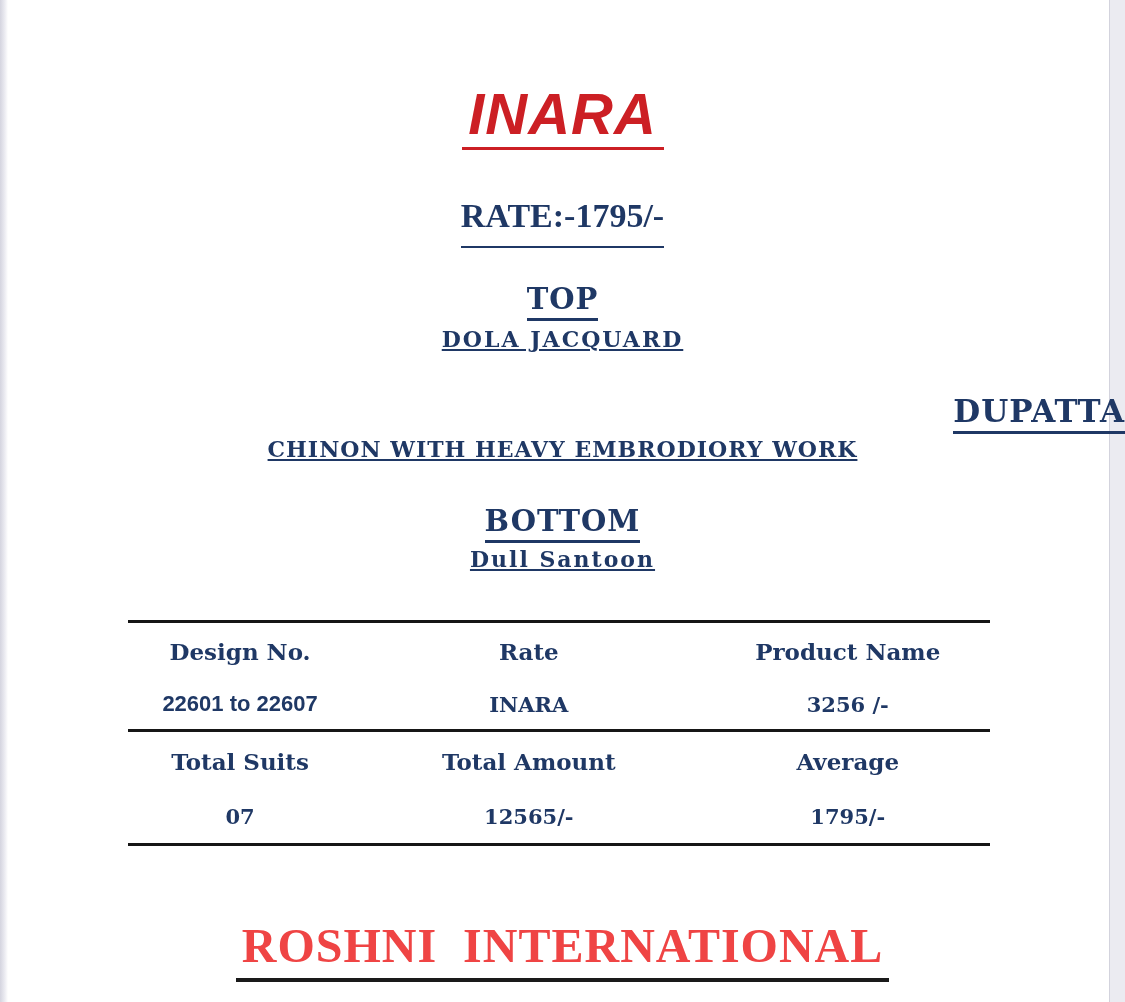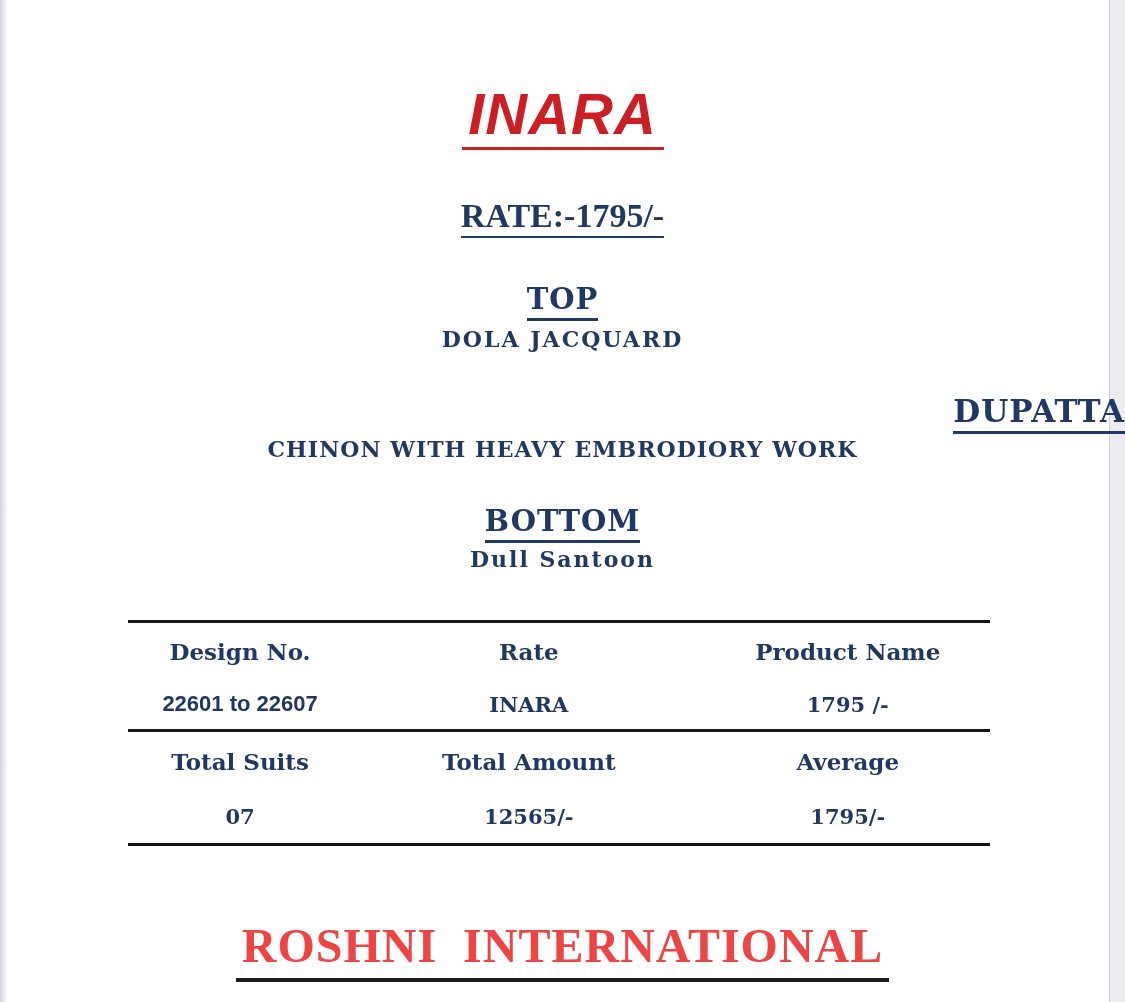--- a/index.html
+++ b/index.html
@@ -31,32 +31,32 @@
     color:var(--red);
   }
   .brand-underline{
     position:absolute;top:147px;left:462px;width:202px;height:3px;
     background:var(--red);
   }
   .rate-line{
     top:197px;font-size:34px;font-weight:700;color:var(--navy);
   }
   .rate-line span{
-    border-bottom:2px solid var(--navy);padding-bottom:2px;
+    border-bottom:2px solid var(--navy);padding-bottom:12px;
   }
   .sec-heading{
     font-family:"DejaVu Serif", serif;
     font-weight:700;color:var(--navy);
     font-size:29px;letter-spacing:1px;margin-top:16px;
   }
   .sec-heading span{border-bottom:3px solid var(--navy);padding-bottom:2px;}
   .sec-detail{
     font-family:"DejaVu Serif", serif;
     font-weight:700;color:var(--navy);
-    font-size:22px;letter-spacing:1px;
+    font-size:22px;letter-spacing:1px;text-decoration:underline;
   }
   .h-top{top:266px;}
   .d-top{top:326px;letter-spacing:2px;}
   .h-dupatta{top:377px;font-size:31px;text-align:right;}
   .d-dupatta{top:436px;}
   .h-bottom{top:488px;}
   .d-bottom{top:546px;letter-spacing:2px;}
 
   
   .price-table{
@@ -120,21 +120,21 @@
 <div class="price-table">
   <div class="tsection first">
     <div class="trow hrow">
       <div class="cell">Design No.</div>
       <div class="cell">Rate</div>
       <div class="cell">Product Name</div>
     </div>
     <div class="trow vrow">
       <div class="cell design">22601 to 22607</div>
       <div class="cell">INARA</div>
-      <div class="cell">1795 /-</div>
+      <div class="cell">3256 /-</div>
     </div>
   </div>
   <div class="tsection">
     <div class="trow hrow2">
       <div class="cell">Total Suits</div>
       <div class="cell">Total Amount</div>
       <div class="cell">Average</div>
     </div>
     <div class="trow vrow2">
       <div class="cell">07</div>

